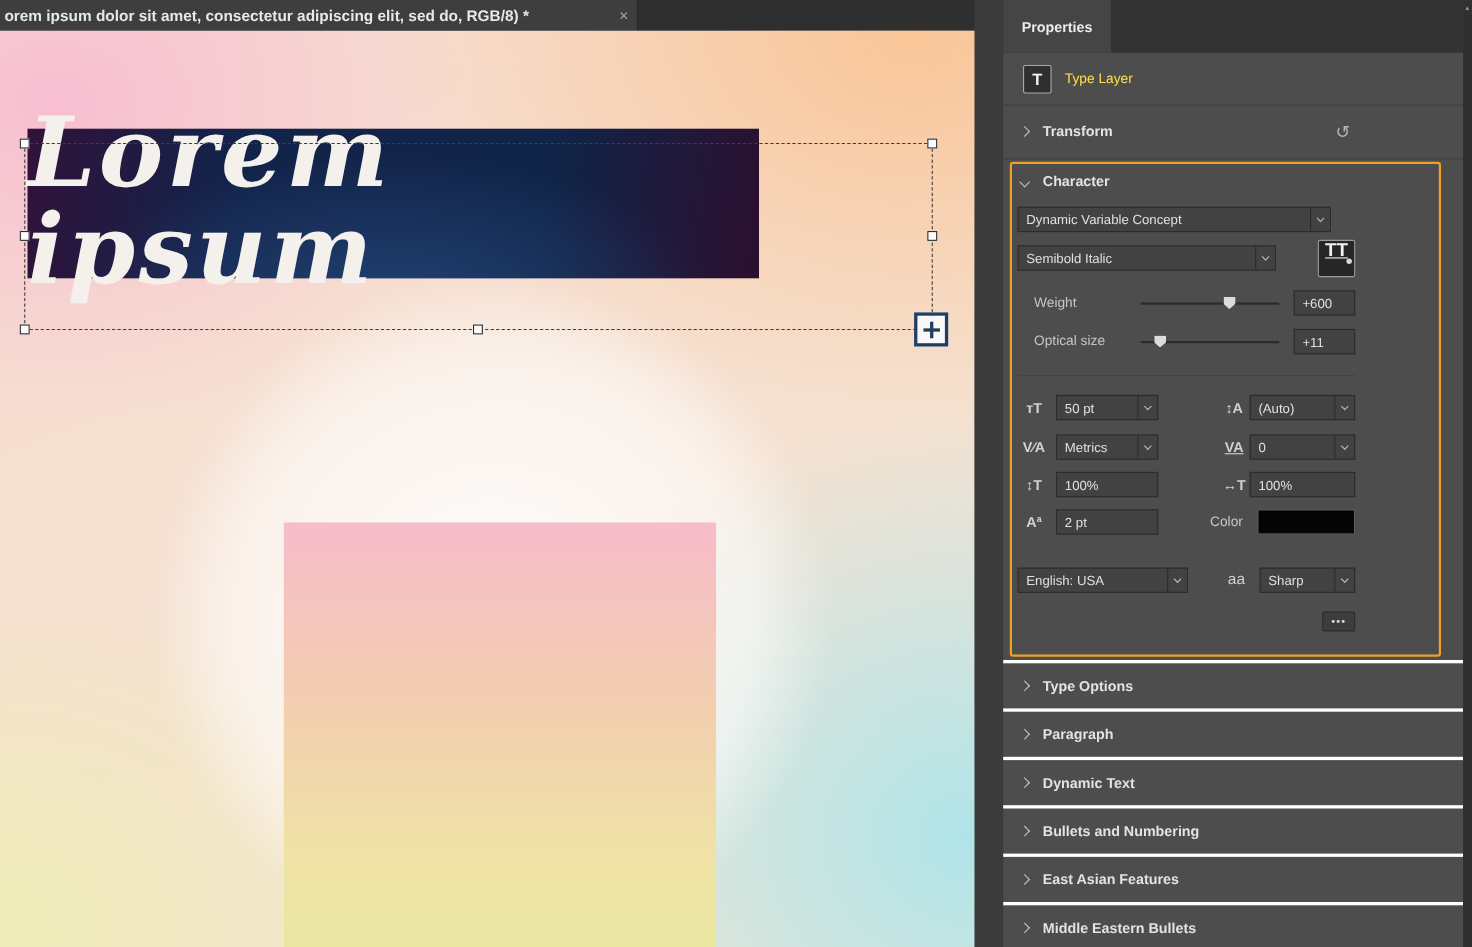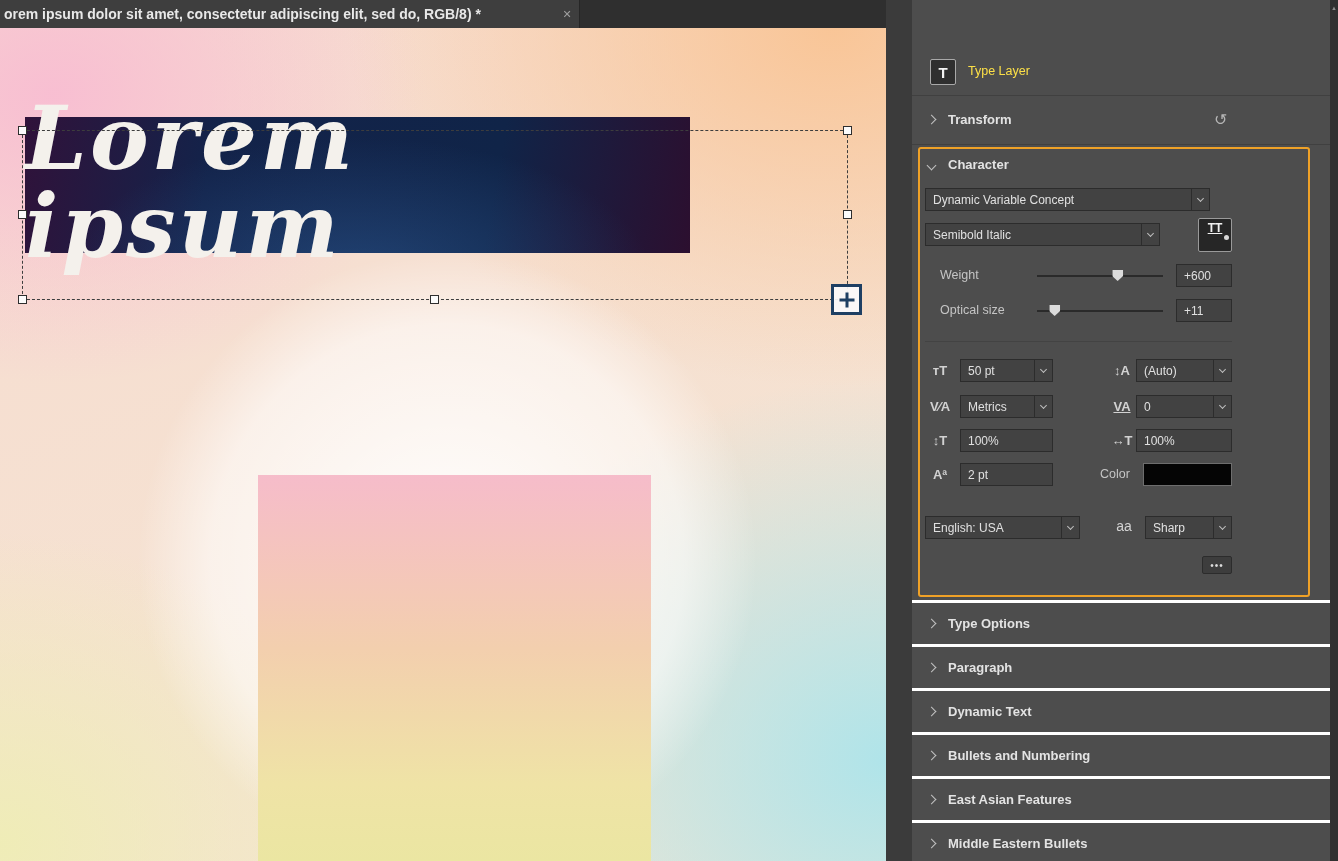--- a/index.html
+++ b/index.html
@@ -87,21 +87,21 @@
   .ctl-icon { position:absolute; width:28px; text-align:center; color:#d2d2d2; font-size:13px; font-weight:bold; }
   .ctl-icon.u { text-decoration:underline; }
 
   .slider { position:absolute; width:126px; height:13px; }
   .slider .track { position:absolute; left:0; right:0; top:6px; height:2px; background:#2a2a2a; }
   .slider .thumb { position:absolute; top:1px; width:11px; height:11px; background:#dcdcdc;
     clip-path:polygon(0 0,100% 0,100% 55%,50% 100%,0 55%); transform:translateX(-50%); }
 
   .tt-btn { position:absolute; left:286px; top:218px; width:34px; height:34px; background:#262626;
     border:1px solid #9a9a9a; border-radius:2px; text-align:center; color:#f0f0f0; }
-  .tt-btn .tt { font-weight:bold; font-size:12px; line-height:18px; display:block; text-decoration:underline; }
+  .tt-btn .tt { font-weight:bold; font-size:17px; line-height:18px; display:block; text-decoration:underline; }
   .mini-slider { width:16px; height:2px; background:#d8d8d8; position:relative; margin:3px auto 0; }
   .mini-slider::after { content:''; position:absolute; width:5px; height:5px; background:#d8d8d8;
     border-radius:50%; top:-2px; left:9px; }
 
   .color-swatch { position:absolute; left:231px; top:463px; width:89px; height:23px; background:#050505;
     border:1px solid #6e6e6e; }
   .more-btn { position:absolute; left:290px; top:556px; width:30px; height:18px; background:#3d3d3d;
     border:1px solid #2c2c2c; border-radius:2px; color:#dcdcdc; font-size:10px; letter-spacing:1px;
     display:flex; align-items:center; justify-content:center; }
 
@@ -144,20 +144,23 @@
 
     <div class="plus-box">
       <span class="ph"></span>
       <span class="pv"></span>
     </div>
   </div>
 
   <div class="gutter"></div>
 
   <div class="props-panel">
+    <div class="panel-header">
+      <div class="panel-tab">Properties</div>
+    </div>
 
     <div class="layer-row">
       <div class="layer-icon">T</div>
       <div class="layer-label">Type Layer</div>
     </div>
 
     <div class="transform-row">
       <span class="chev right"></span>
       <span class="transform-label">Transform</span>
       <span class="reset-icon">↺</span>

